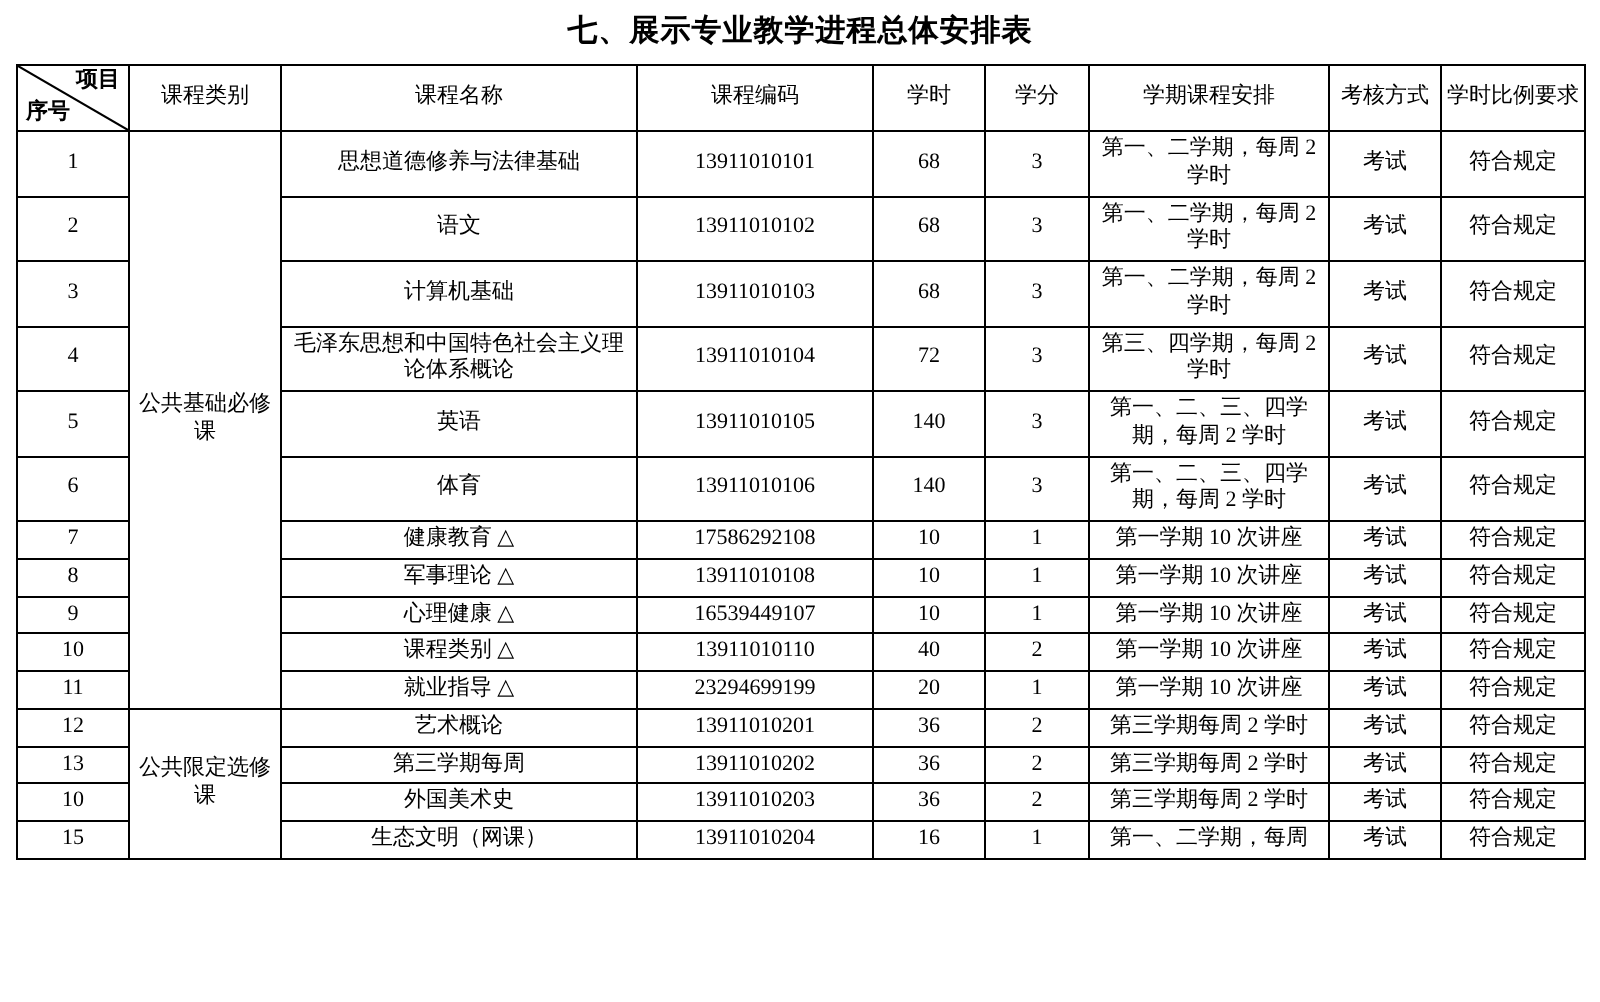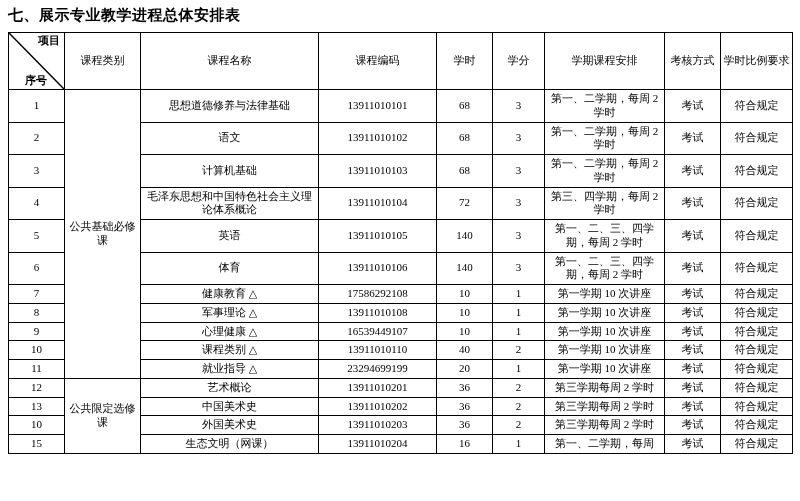--- a/index.html
+++ b/index.html
@@ -13,21 +13,21 @@
     font-family: "Liberation Serif", "DejaVu Serif", serif;
     color: #000000;
     overflow: hidden;
   }
   .page {
     width: 800px;
     box-sizing: border-box;
     padding: 0 8px;
   }
   .doc-title {
-    text-align: left;
+    text-align: center;
     font-size: 15px;
     font-weight: bold;
     font-family: "Liberation Sans", "DejaVu Sans", sans-serif;
     margin: 6px 0 7px 0;
     letter-spacing: 0.5px;
   }
   table.schedule {
     border-collapse: collapse;
     width: 784px;
     table-layout: fixed;
@@ -53,40 +53,39 @@
   .col-hours   { width: 56px; }
   .col-credit  { width: 52px; }
   .col-term    { width: 120px; }
   .col-exam    { width: 56px; }
   .col-ratio   { width: 72px; }
 
   
   .split-cell {
     position: relative;
     height: 30px;
-    padding: 13px !important;
+    padding: 1px !important;
     overflow: hidden;
   }
   .split-cell .diag {
     position: absolute;
     left: 0; top: 0;
     width: 100%; height: 100%;
   }
   .split-cell .lbl-top {
     position: absolute;
     right: 4px; top: 1px;
     font-size: 11px;
     font-weight: bold;
   }
   .split-cell .lbl-bot {
     position: absolute;
     left: 4px; bottom: 1px;
     font-size: 11px;
     font-weight: bold;
-    margin-left: 12px;
   }
   .cat-cell {
     font-size: 11px;
     line-height: 1.35;
   }
   .num { font-weight: bold; }
   .two-line { line-height: 1.25; }
 </style>
 </head>
 <body>
@@ -244,21 +243,21 @@
           <td class="two-line">艺术概论</td>
           <td>13911010201</td>
           <td>36</td>
           <td>2</td>
           <td class="two-line">第三学期每周 2 学时</td>
           <td>考试</td>
           <td>符合规定</td>
         </tr>
         <tr>
           <td class="num">13</td>
-          <td class="two-line">中国美术史</td>
+          <td class="two-line">第三学期每周</td>
           <td>13911010202</td>
           <td>36</td>
           <td>2</td>
           <td class="two-line">第三学期每周 2 学时</td>
           <td>考试</td>
           <td>符合规定</td>
         </tr>
         <tr>
           <td class="num">10</td>
           <td class="two-line">外国美术史</td>

